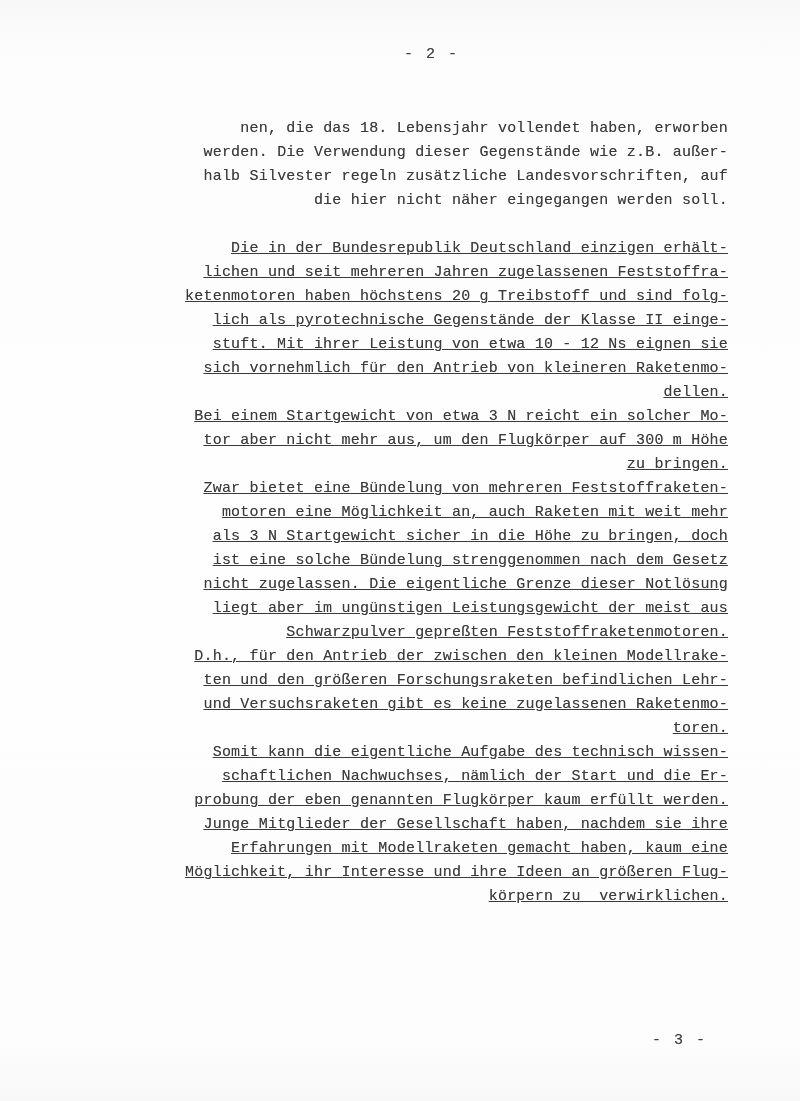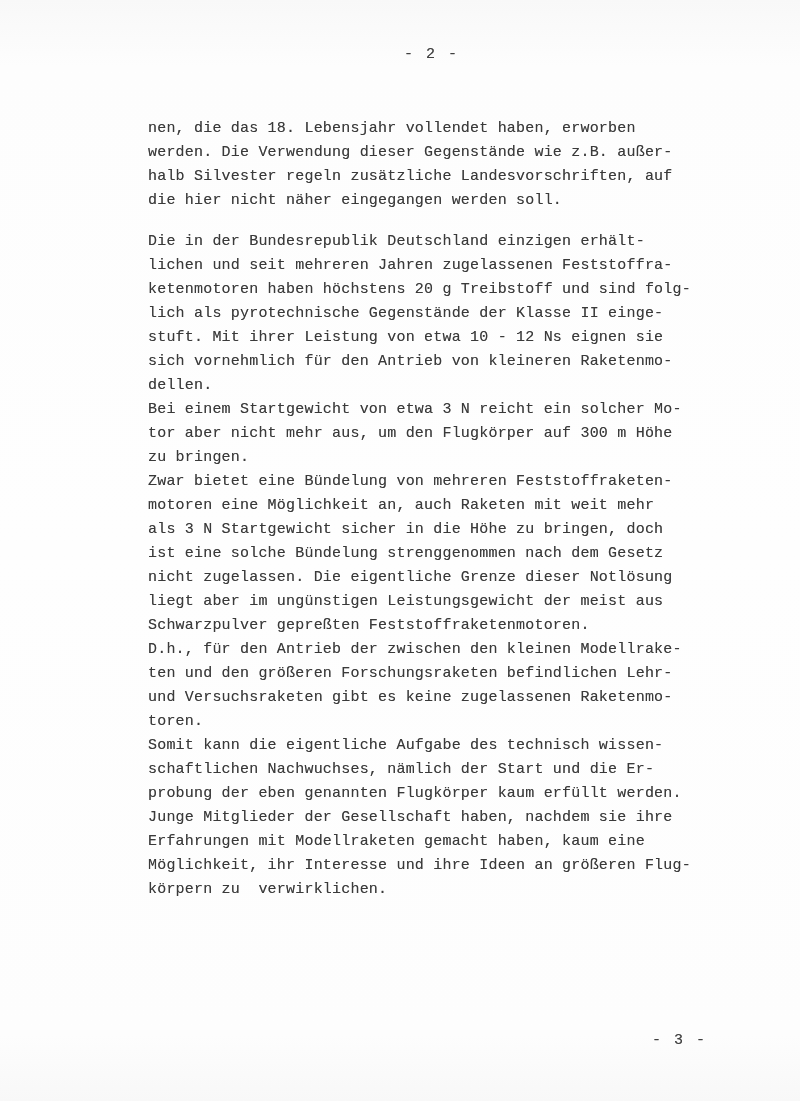--- a/index.html
+++ b/index.html
@@ -43,23 +43,25 @@
     top: 117px;
     width: 580px;
     font-size: 15px;
     line-height: 24px;
     letter-spacing: 0.2px;
     text-shadow: 0 0 0.6px rgba(40,40,40,0.45);
   }
   .para {
     margin: 0;
     white-space: pre-wrap;
+    text-align: right;
   }
   .para + .para {
-    margin-top: 17px;
+    margin-top: 24px;
+    text-decoration: underline;
   }
 </style>
 </head>
 <body>
 
 <div class="sheet">
 
   <div class="pagenum header">- 2 -</div>
 
   <div class="body-text">

